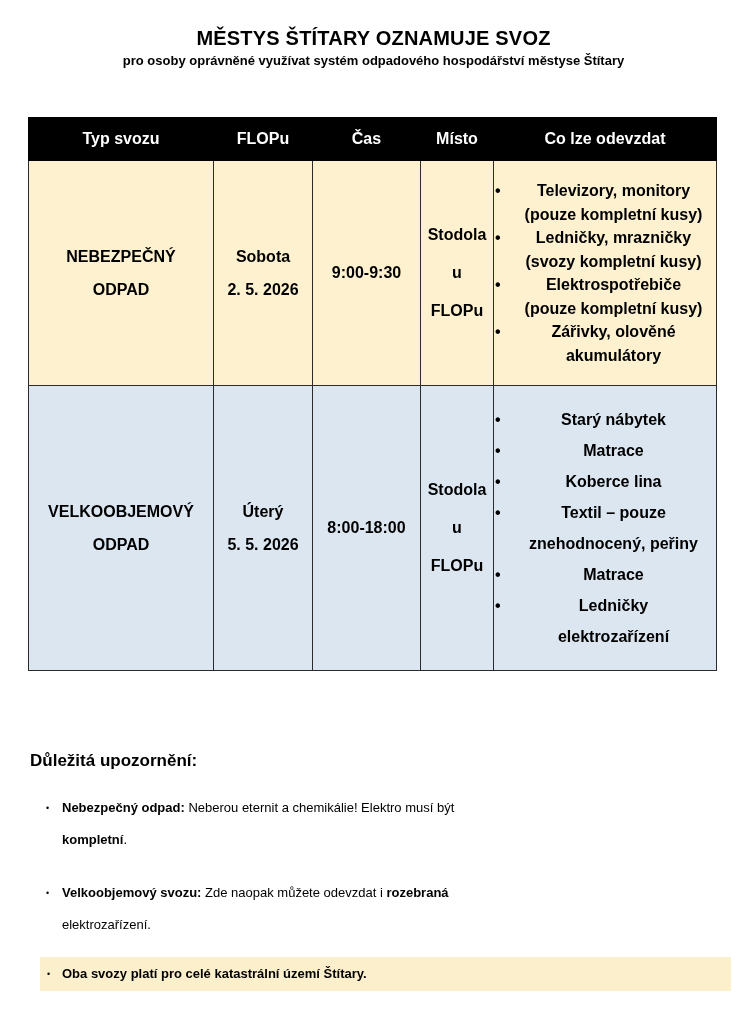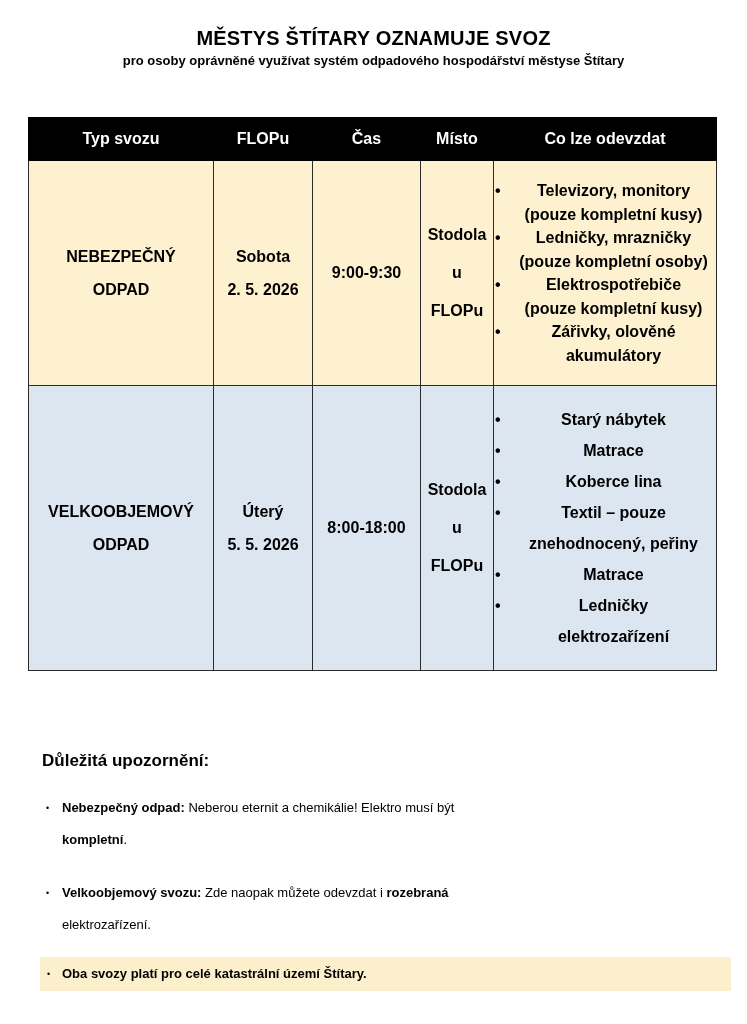--- a/index.html
+++ b/index.html
@@ -43,21 +43,21 @@
   td.c-items{
     vertical-align:top;text-align:left;font-weight:400;
     padding:5px 2px 2px 9px;font-size:15.5px;
   }
   .item{position:relative;padding-left:17px;}
   .item .dot{position:absolute;left:1px;}
   tr.row-hazardous .item{line-height:23.5px;}
   tr.row-bulky .item{line-height:31px;}
 
   .notes{margin:80px 16px 0 30px;}
-  .notes-heading{font-size:17px;font-weight:700;margin:12px;}
+  .notes-heading{font-size:17px;font-weight:700;margin:0;}
   .note{position:relative;padding-left:32px;margin-top:21px;}
   .note-text{margin:0;font-size:13px;line-height:32px;white-space:pre-line;}
   .note-marker{
     position:absolute;left:16px;top:10px;font-size:9px;line-height:12px;
   }
   .note .b{font-weight:700;}
   .note.highlight{
     background:var(--highlight-bg);
     margin-left:10px;margin-top:16px;
     padding:1px 6px 1px 22px;
@@ -97,21 +97,21 @@
 ODPAD</td>
         <td class="c-date">Sobota
 2. 5. 2026</td>
         <td class="c-time">9:00-9:30</td>
         <td class="c-place">Stodola
 u
 FLOPu</td>
         <td class="c-items">
           <div class="items"><div class="item"><span class="dot">•</span><span class="txt">Televizory, monitory
 (pouze kompletní kusy)</span></div><div class="item"><span class="dot">•</span><span class="txt">Ledničky, mrazničky
-(pouze kompletní osoby)</span></div><div class="item"><span class="dot">•</span><span class="txt">Elektrospotřebiče
+(svozy kompletní kusy)</span></div><div class="item"><span class="dot">•</span><span class="txt">Elektrospotřebiče
 (pouze kompletní kusy)</span></div><div class="item"><span class="dot">•</span><span class="txt">Zářivky, olověné
 akumulátory</span></div></div>
         </td>
       </tr>
       <tr class="row-bulky">
         <td class="c-type">VELKOOBJEMOVÝ
 ODPAD</td>
         <td class="c-date">Úterý
 5. 5. 2026</td>
         <td class="c-time">8:00-18:00</td>

